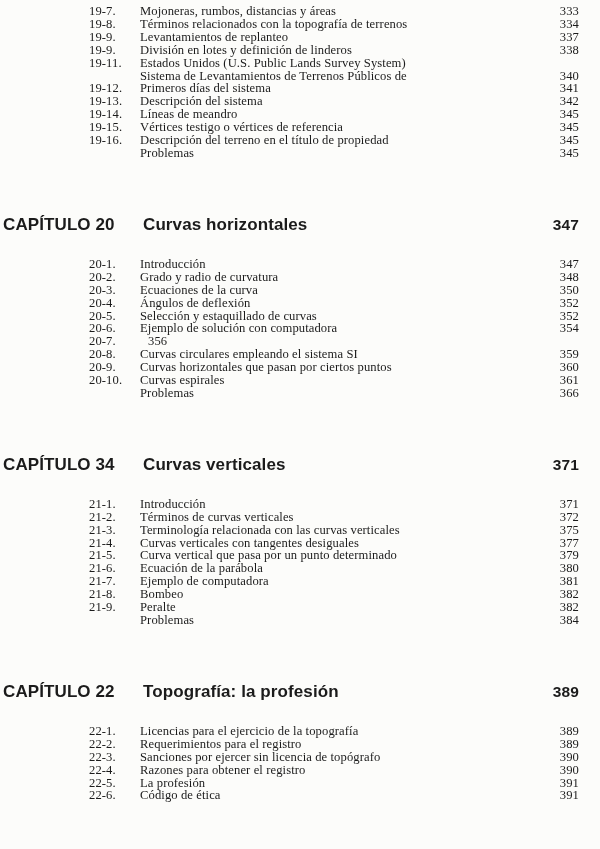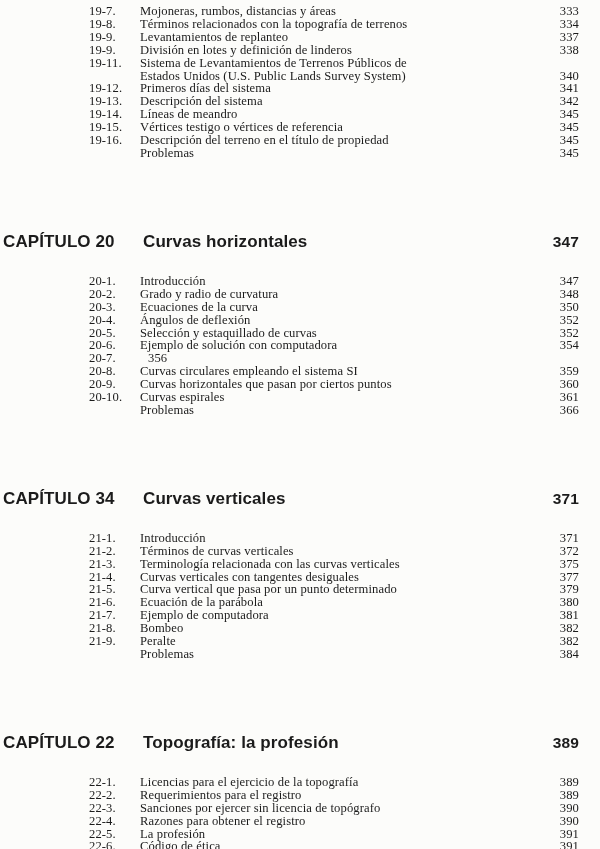--- a/index.html
+++ b/index.html
@@ -24,21 +24,21 @@
   }
   .entry-row .num { text-align: left; }
   .entry-row .title { min-width: 0; }
   .entry-row .title .line { white-space: nowrap; }
   .entry-row .pg {
     align-self: end;
     text-align: left;
     min-width: 26px;
     padding-left: 8px;
   }
-  .chapter-block { margin-top: 71px; }
+  .chapter-block { margin-top: 54px; }
   .chapter-heading {
     display: flex;
     align-items: baseline;
     font-family: "Liberation Sans", "DejaVu Sans", sans-serif;
     font-weight: 700;
     font-size: 17px;
     line-height: 22px;
     letter-spacing: 0.1px;
   }
   .chapter-heading .ch-label { min-width: 140px; white-space: nowrap; }
@@ -75,22 +75,22 @@
       <div class="entry-row">
         <span class="num">19-9.</span>
         <span class="title">
           <div class="line">División en lotes y definición de linderos</div>
         </span>
         <span class="pg">338</span>
       </div>
       <div class="entry-row">
         <span class="num">19-11.</span>
         <span class="title">
+          <div class="line">Estados Unidos (U.S. Public Lands Survey System)</div>
           <div class="line">Sistema de Levantamientos de Terrenos Públicos de</div>
-          <div class="line">Estados Unidos (U.S. Public Lands Survey System)</div>
         </span>
         <span class="pg">340</span>
       </div>
       <div class="entry-row">
         <span class="num">19-12.</span>
         <span class="title">
           <div class="line">Primeros días del sistema</div>
         </span>
         <span class="pg">341</span>
       </div>

